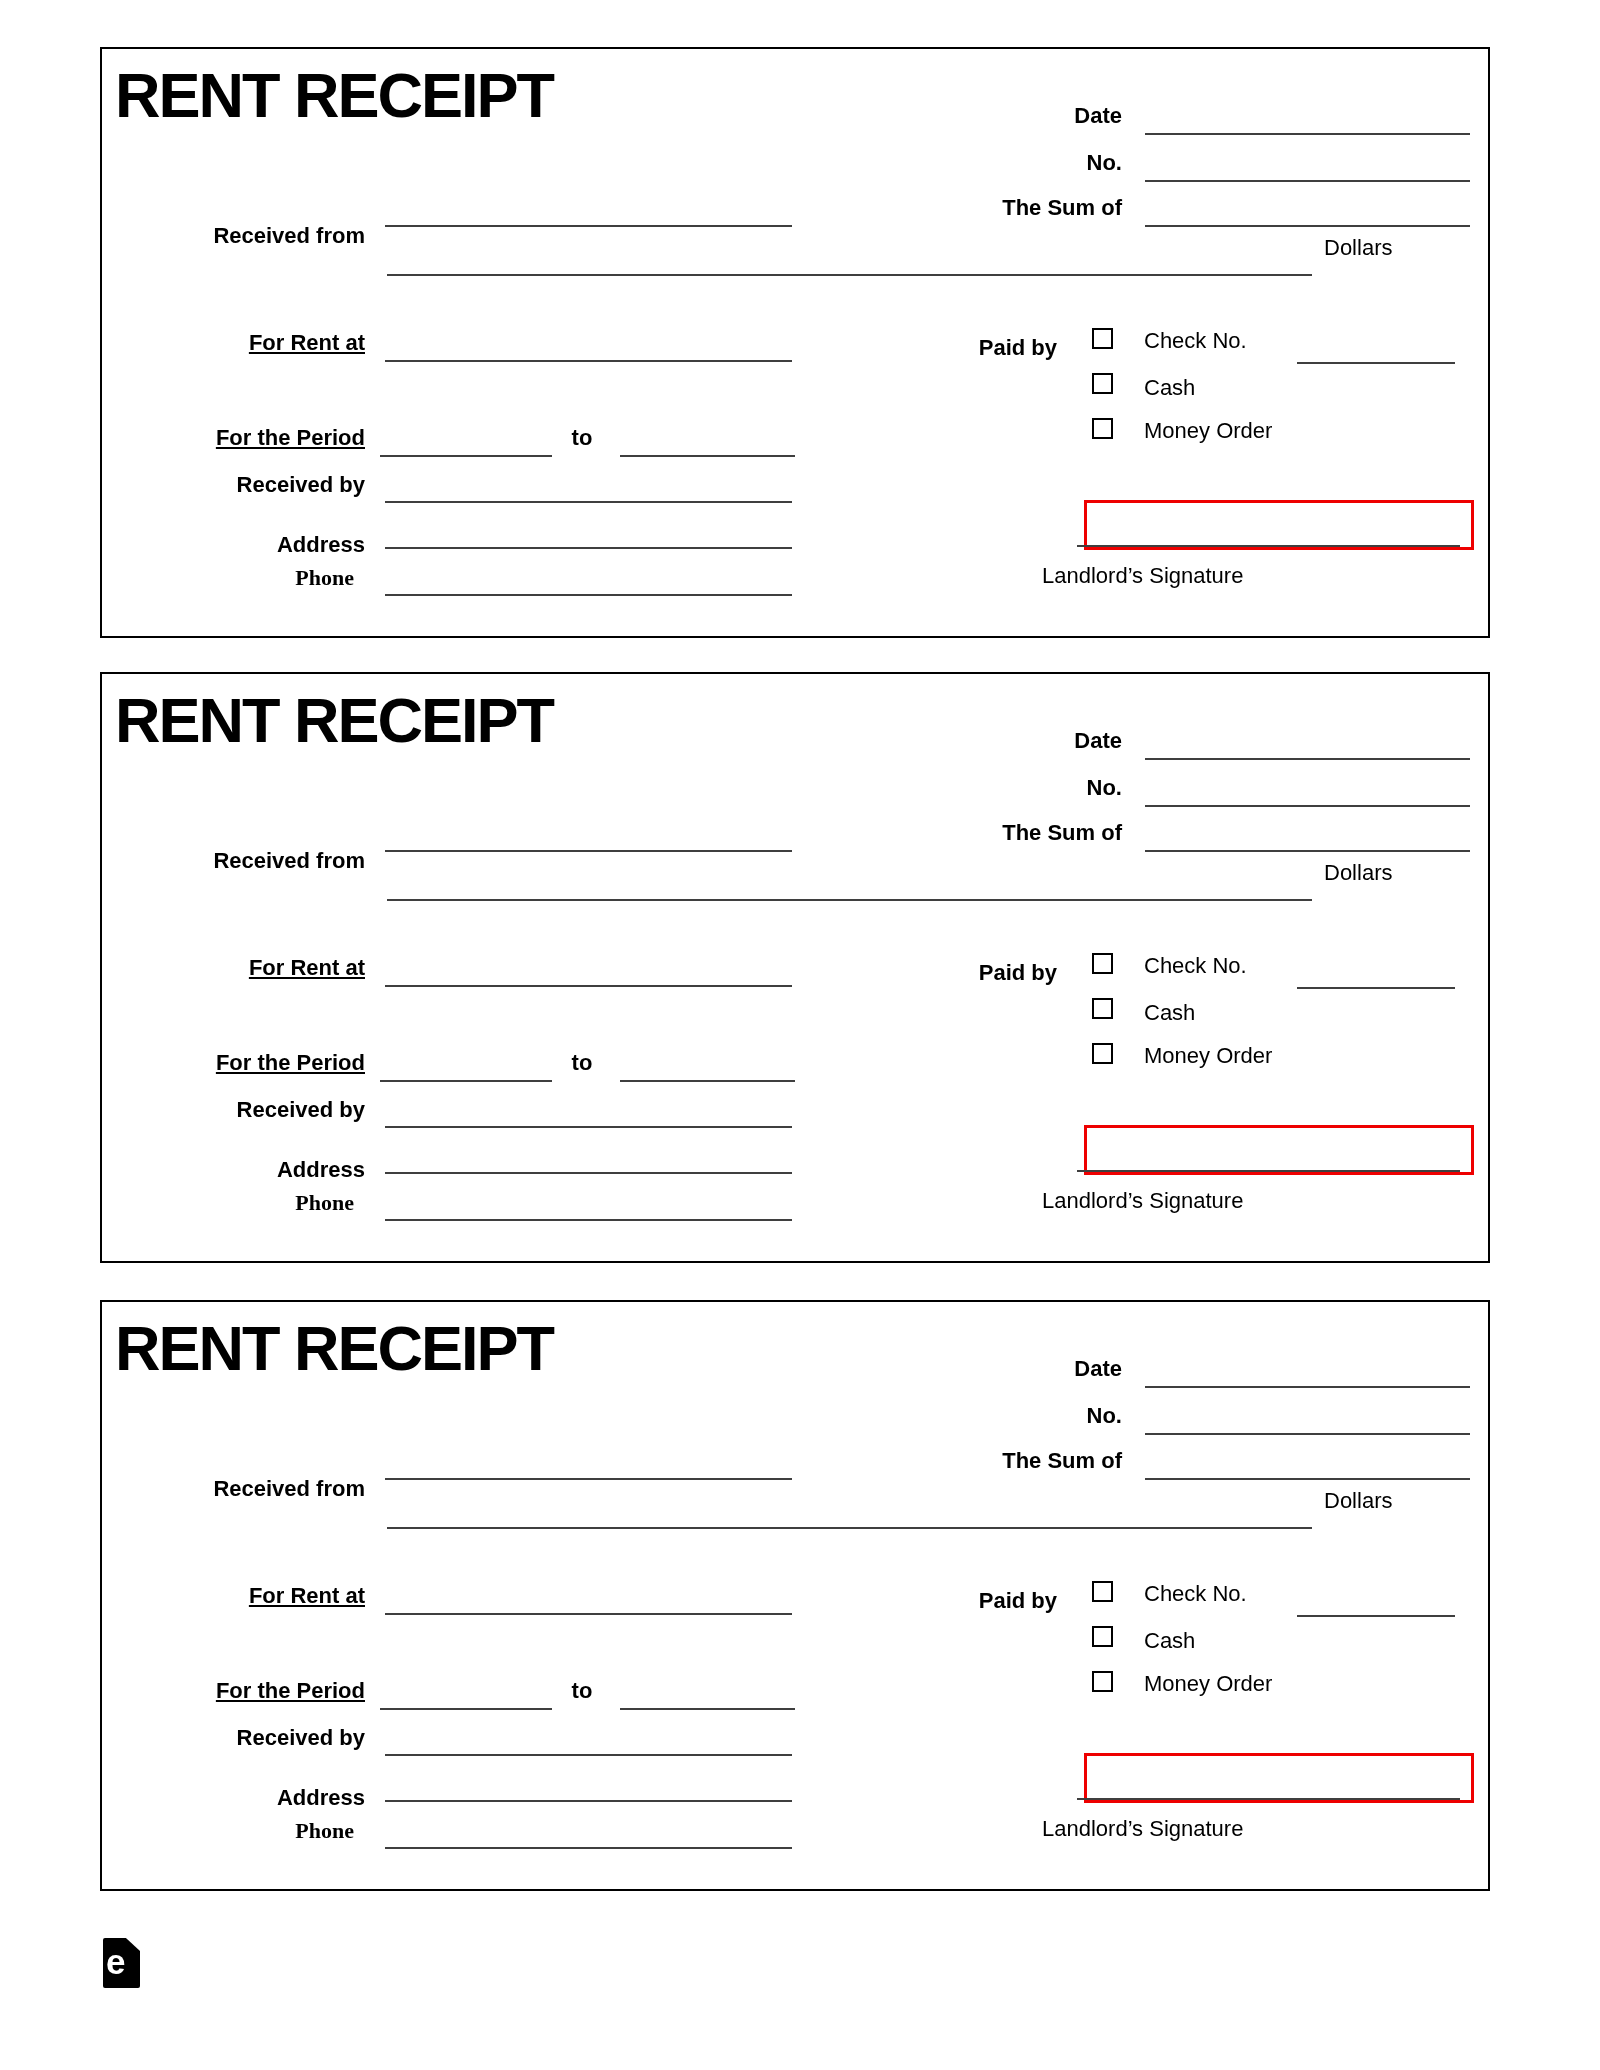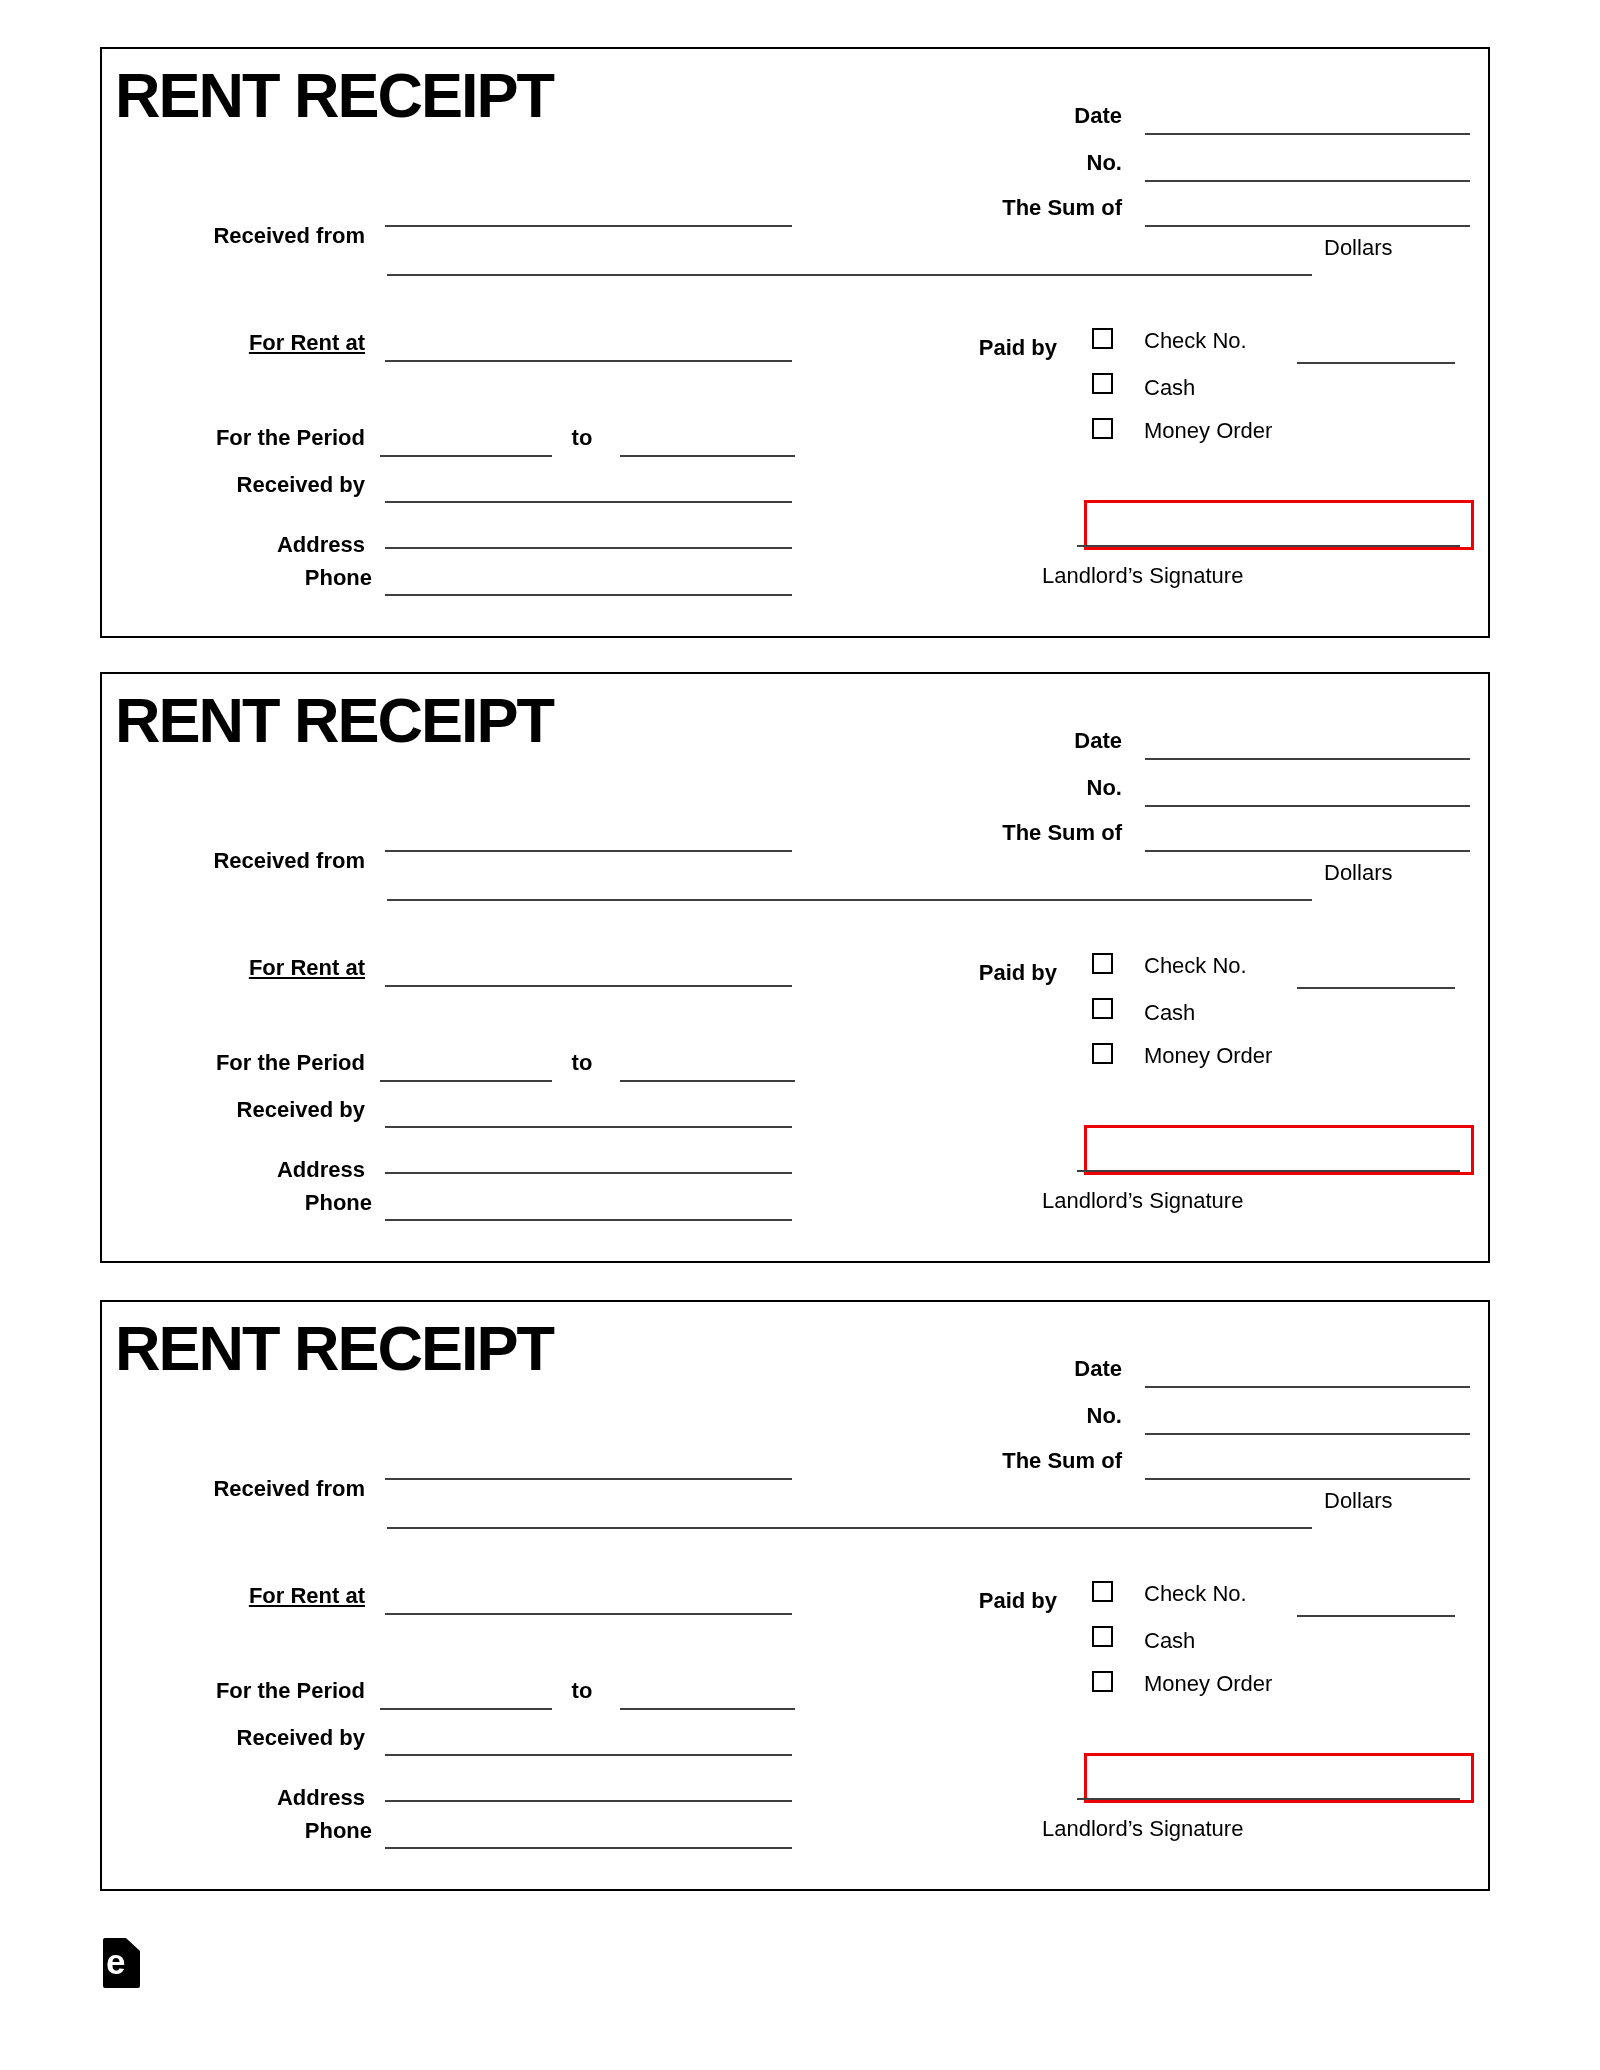--- a/index.html
+++ b/index.html
@@ -35,25 +35,25 @@
   .b { font-weight:bold; }
   .r { text-align:right; width:250px; }
 
   .date-lbl   { left:770px;  top:52px;  }
   .no-lbl     { left:770px;  top:99px;  }
   .rf-lbl     { left:13px;   top:144px;margin-top:28px; }
   .sum-lbl    { left:770px;  top:144px; }
   .dollars-lbl{ left:1222px; top:184px; }
   .rent-lbl   { left:13px;   top:279px;text-decoration:underline; }
   .paidby-lbl { left:705px;  top:284px; }
-  .period-lbl { left:13px;   top:374px; }
+  .period-lbl { left:13px;   top:374px;text-decoration:underline; }
   .to-lbl     { left:455px;  top:374px; width:50px; text-align:center; }
   .rb-lbl     { left:13px;   top:421px; }
   .addr-lbl   { left:13px;   top:467px;margin-top:14px; }
-  .phone-lbl  { left:20px;   top:514px; }
+  .phone-lbl  { left:2px;   top:514px;font-family:Liberation Serif, serif; }
   .sig-lbl    { left:940px;  top:512px; }
 
   .cbl  { left:1042px; }
   .cbl1 { top:277px; }
   .cbl2 { top:324px; }
   .cbl3 { top:367px; }
 
   .fline {
     position:absolute; height:0;
     border-top:2px solid #3f3f3f;

